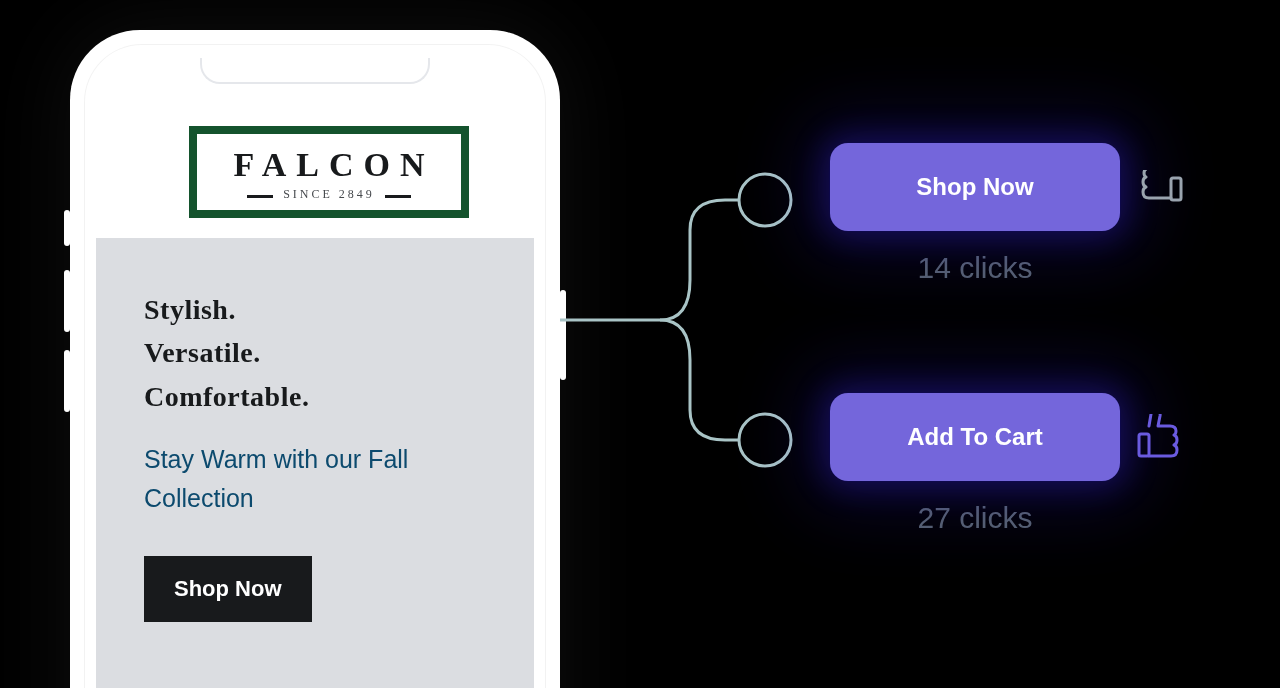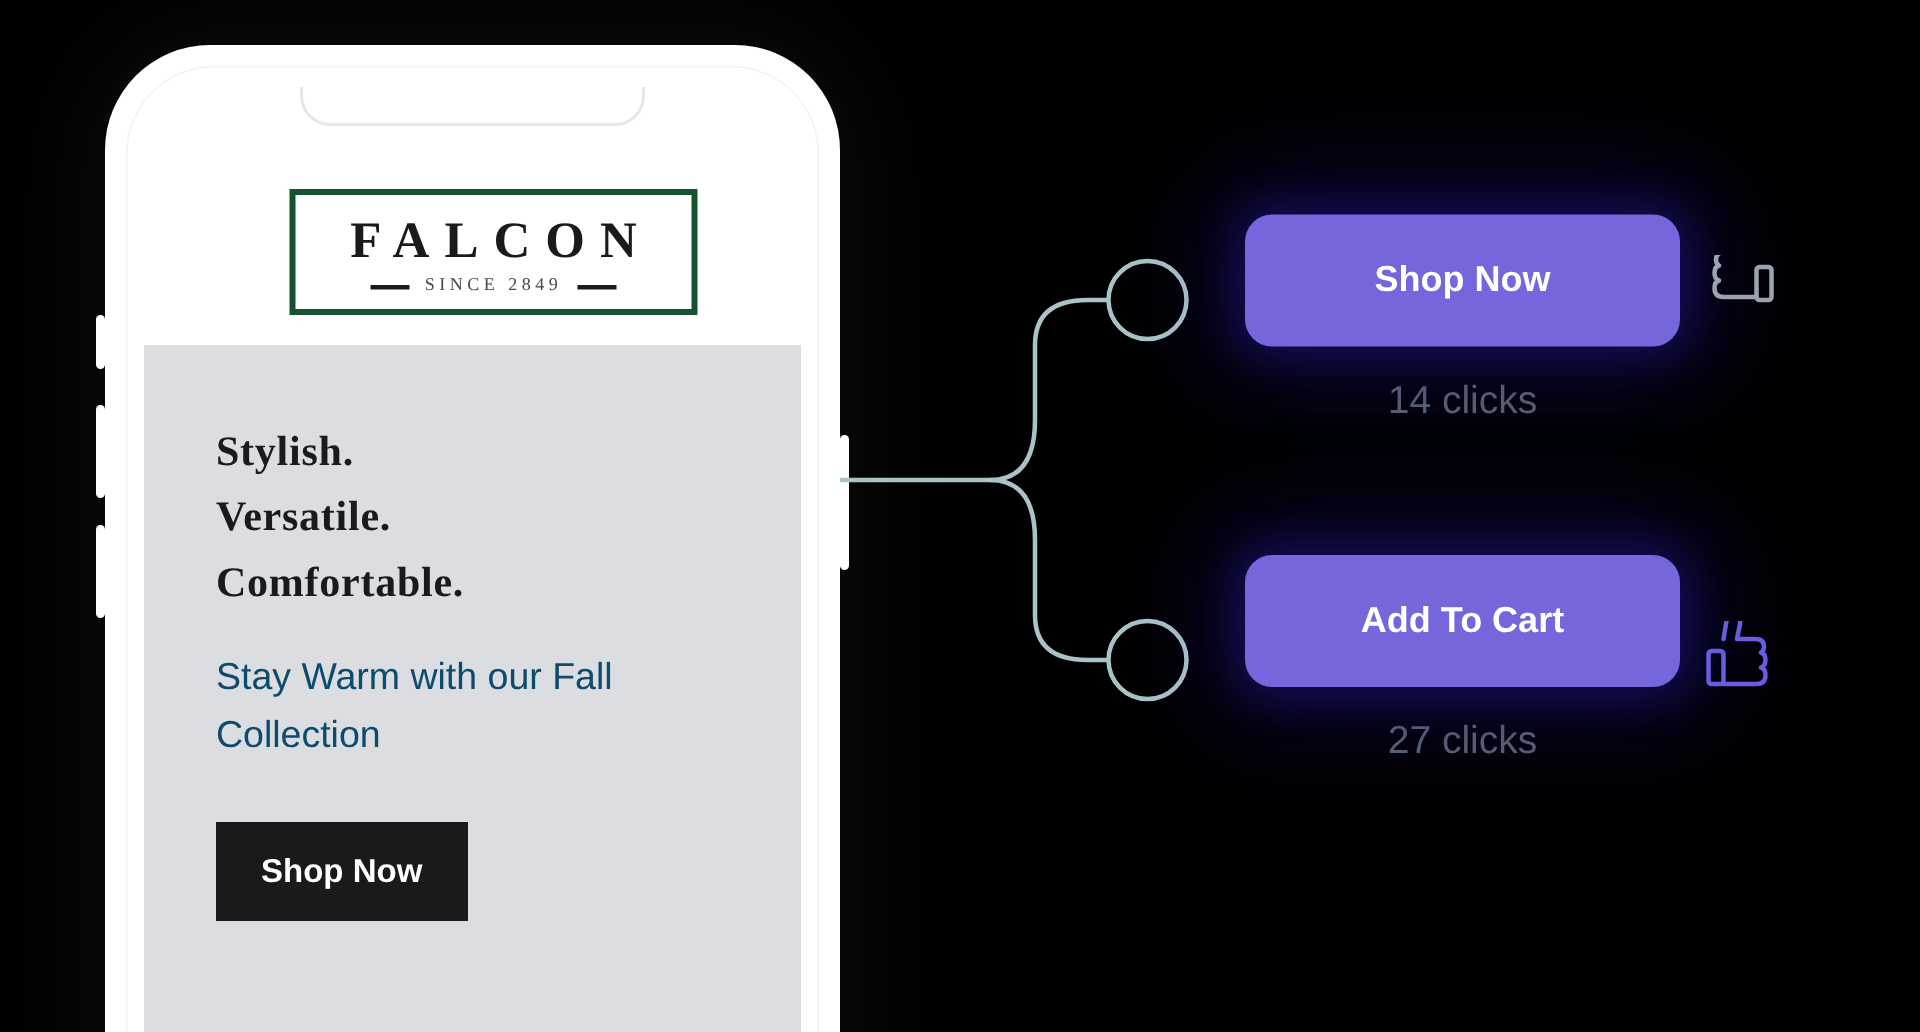--- a/index.html
+++ b/index.html
@@ -64,21 +64,21 @@
     border-radius: 40px 40px 0 0;
     overflow: hidden;
   }
 
   
   .logo-wrap{
     display:flex; justify-content:center;
     padding: 28px 0 20px 0;
   }
   .logo {
-    border: 4px solid #14532d;
+    border: 8px solid #14532d;
     padding: 12px 26px 8px 26px;
     text-align: center;
     display:inline-block;
     margin-left:28px;
   }
   .logo .brand{
     font-family: Georgia, "Times New Roman", serif;
     font-weight: 700;
     font-size: 34px;
     letter-spacing: 10px;
@@ -153,21 +153,21 @@
   }
 
   
   .variant{
     position:absolute;
     left:830px;
     width:290px;
     text-align:center;
   }
   .variant.v1{ top:143px; }
-  .variant.v2{ top:370px; }
+  .variant.v2{ top:393px; }
 
   .variant .btn{
     width:100%;
     height:88px;
     border-radius:18px;
     background:#7466db;
     color:#fff;
     font-weight:700;
     font-size:24px;
     display:flex;
@@ -176,21 +176,21 @@
     border:none;
     position:relative;
     box-shadow:
       0 0 0 1px rgba(0,0,255,0.04),
       0 0 30px 8px rgba(60,40,255,0.25),
       0 0 70px 30px rgba(60,40,255,0.15);
   }
   .variant .clicks{
     margin-top:20px;
     color:#56616c;
-    font-size:26px;
+    font-size:30px;
     font-weight:500;
   }
 
   
   .thumb{
     position:absolute;
     width:50px; height:50px;
   }
   .thumb.down{ left:1135px; top:170px; }
   .thumb.up  { left:1135px; top:414px; }

